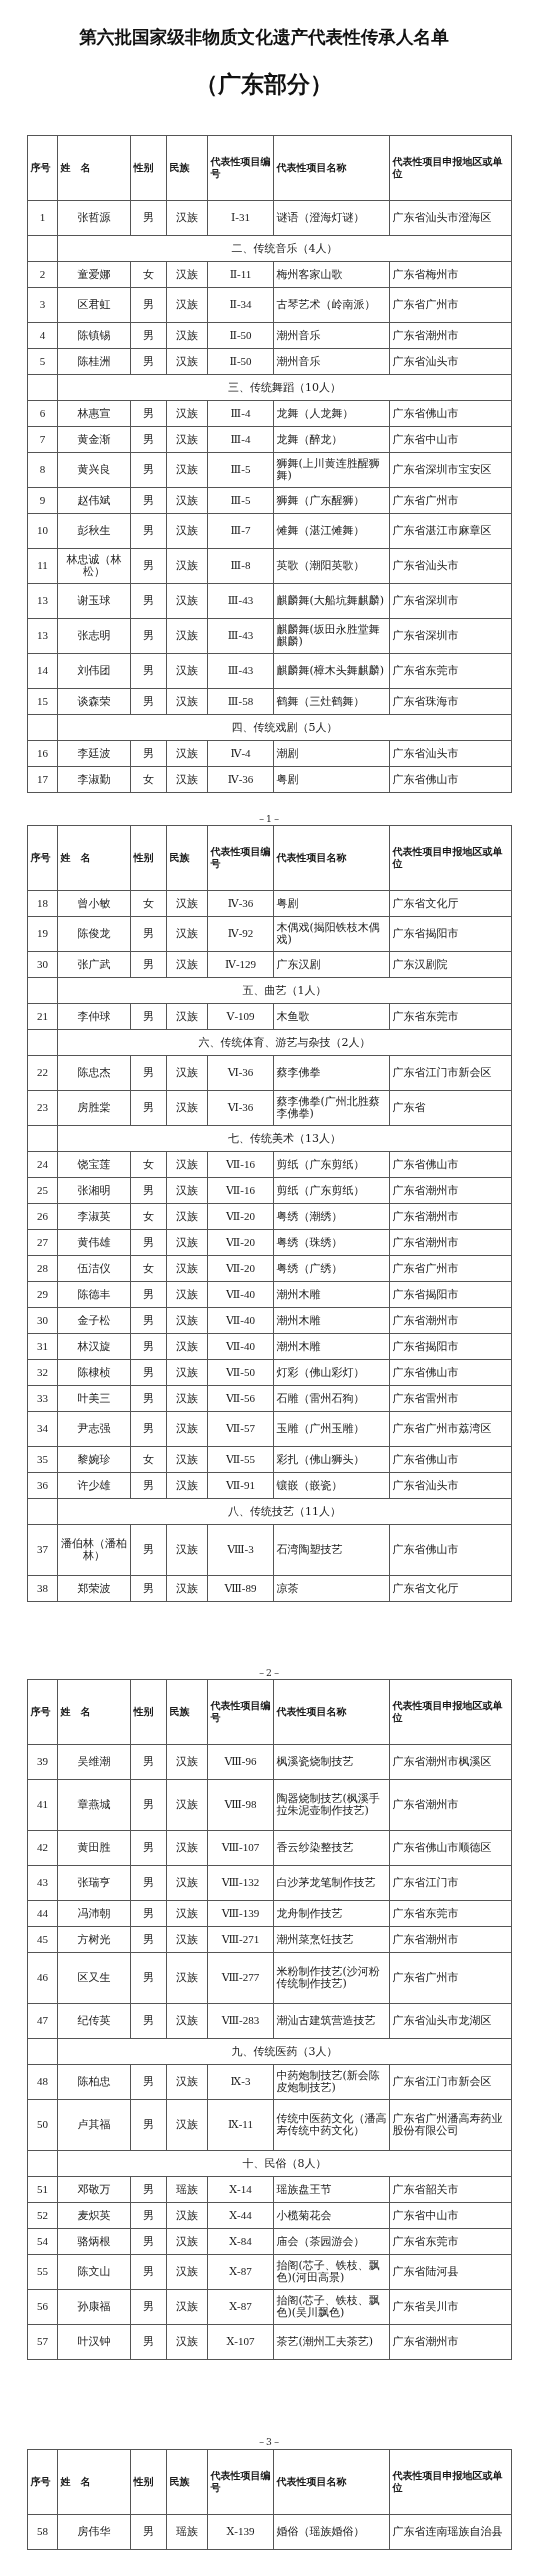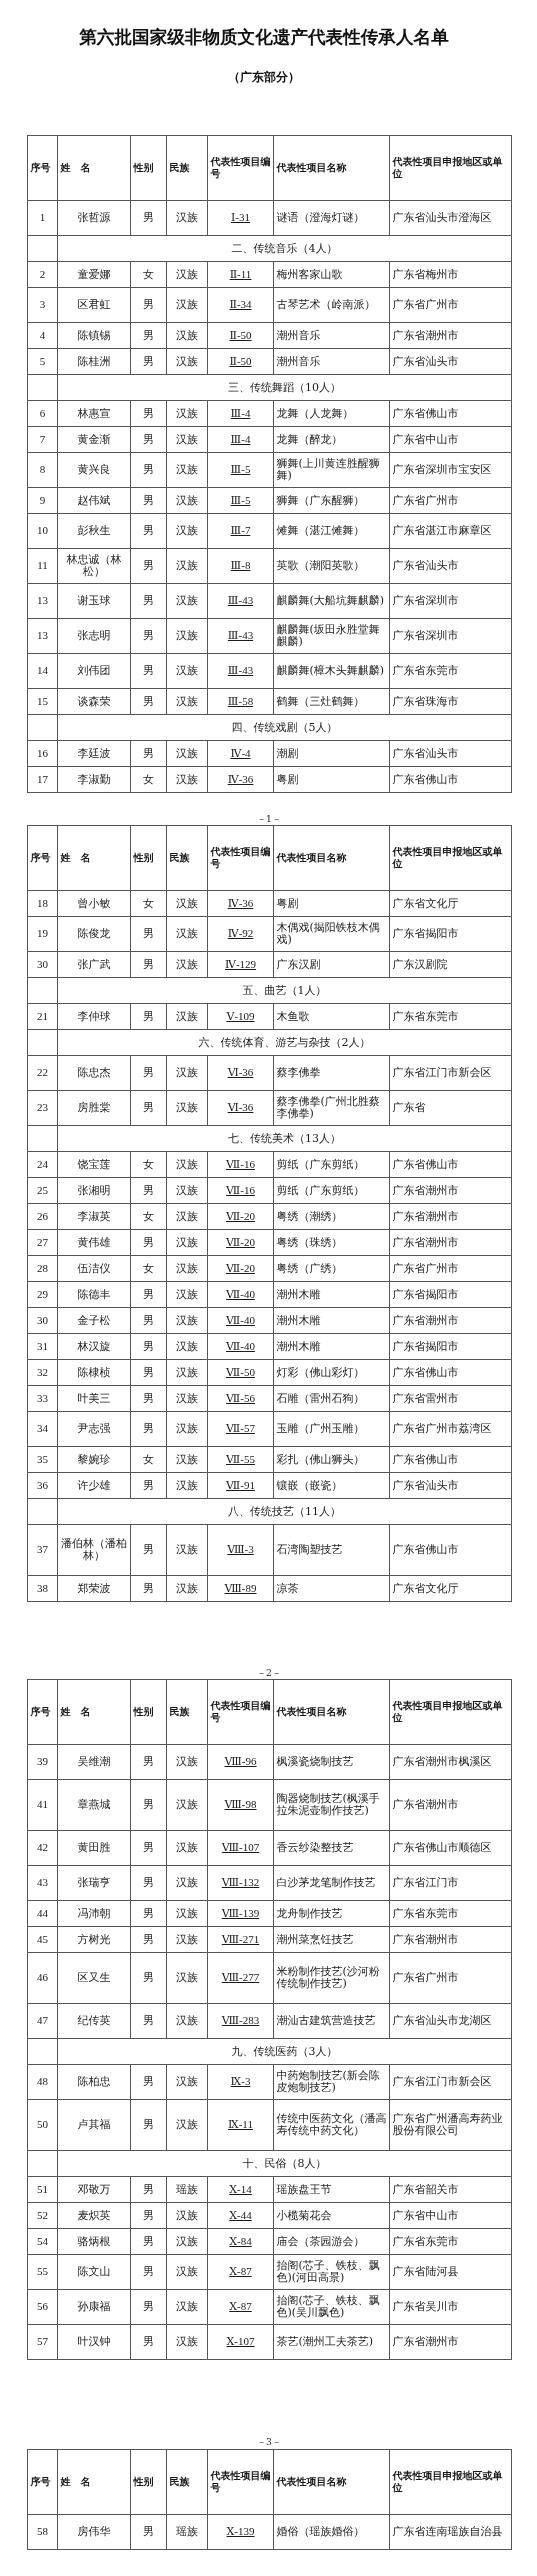--- a/index.html
+++ b/index.html
@@ -2,35 +2,35 @@
 <html style="font-size:13.4px"><head>
 <meta charset="utf-8">
 <style>
   html,body{margin:0;padding:0;background:#ffffff;}
   body{width:538px;height:2576px;position:relative;overflow:hidden;
        font-family:"DejaVu Serif","Liberation Serif",serif;color:#1a1a1a;}
   .title{position:absolute;left:0;width:528px;text-align:center;
          font-family:"DejaVu Sans","Liberation Sans",sans-serif;font-weight:bold;
          font-size:17.6px;letter-spacing:0px;color:#111;}
   .t1{top:25px;}
-  .t2{top:69px;font-size:12px;}
+  .t2{top:69px;font-size:23px;}
   .pagenum{position:absolute;left:0;width:538px;text-align:center;font-size:9.2px;color:#222;}
   table.tbl{position:absolute;left:27px;width:484px;border-collapse:collapse;table-layout:fixed;}
   table.tbl td{border:0.8px solid #555;font-size:11px;line-height:11.8px;padding:0 2.5px;
                vertical-align:middle;color:#1a1a1a;}
   col.c0{width:30px}col.c1{width:73px}col.c2{width:36px}col.c3{width:41px}
   col.c4{width:66px}col.c5{width:116px}col.c6{width:122px}
   td.ctr{text-align:center;}
   td.lft{text-align:left;padding-left:5.9px;}
   tr.hdr td{height:64px;text-align:left;font-size:10px;line-height:11.8px;font-weight:bold;}
   tr.sec td{height:25px;}
   tr.r1 td{height:25px;}
   tr.r2 td{height:34px;}
   tr.r3 td{height:50px;}
-  .code{font-family:"Liberation Serif","DejaVu Serif",serif;font-size:11.8px;text-decoration:underline;}
+  .code{font-family:"Liberation Serif","DejaVu Serif",serif;font-size:11.8px;}
   .num{font-family:"Liberation Serif","DejaVu Serif",serif;font-size:11.8px;}
 </style>
 </head>
 <body>
 
 <div class="title t1">第六批国家级非物质文化遗产代表性传承人名单</div>
 <div class="title t2">（广东部分）</div>
 
 <table class="tbl" id="tbl1" style="top:135px;">
     <colgroup>

